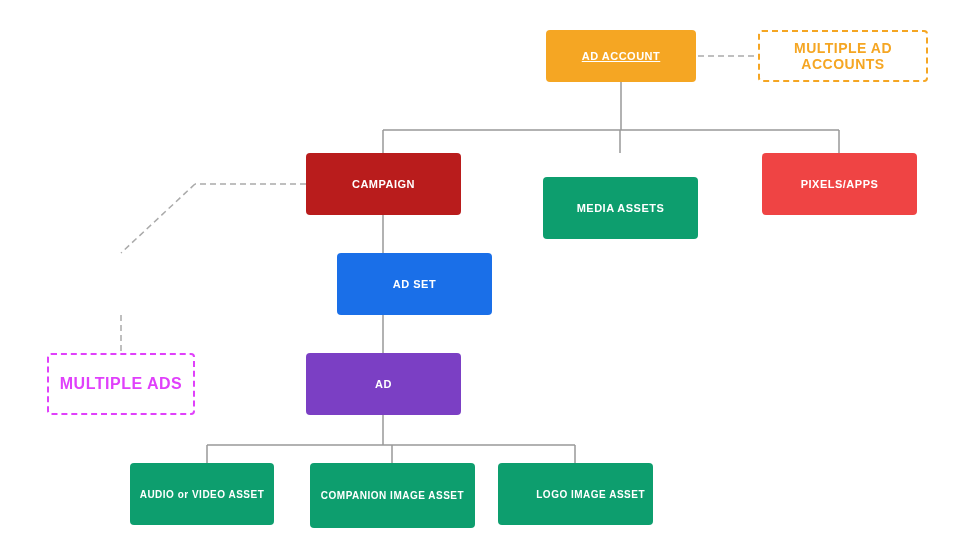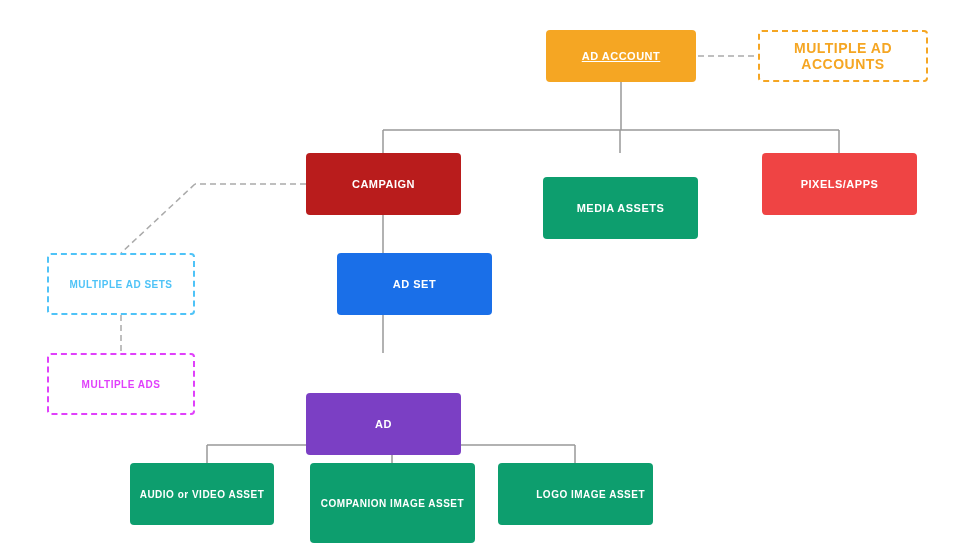--- a/index.html
+++ b/index.html
@@ -97,41 +97,38 @@
   </div>
 
   <div class="node" style="left:543px; top:153px; width:155px; height:62px; background:#0D9E6E;margin-top:24px;">
     <span>MEDIA ASSETS</span>
   </div>
 
   <div class="node" style="left:762px; top:153px; width:155px; height:62px; background:#ef4444;">
     <span>PIXELS/APPS</span>
   </div>
 
-  <div class="node node-dashed" style="left:47px; top:253px; width:148px; height:62px; border:2px dashed #4FC3F7; color:#4FC3F7; font-size:10px;">
-    <span>MULTIPLE AD SETS</span>
-  </div>
 
   <div class="node" style="left:306px; top:253px; width:155px; height:62px; background:#1A6FE8;margin-left:31px;">
     <span>AD SET</span>
   </div>
 
-  <div class="node node-dashed" style="left:47px; top:353px; width:148px; height:62px; border:2px dashed #E040FB; color:#E040FB; font-size:10px;text-align:center;">
+  <div class="node node-dashed" style="left:47px; top:353px; width:148px; height:62px; border:2px dashed #E040FB; color:#E040FB; font-size:16px;text-align:center;">
     <span>MULTIPLE ADS</span>
   </div>
 
-  <div class="node" style="left:306px; top:353px; width:155px; height:62px; background:#7B3FC4;margin-top:40px;">
+  <div class="node" style="left:306px; top:353px; width:155px; height:62px; background:#7B3FC4;">
     <span>AD</span>
   </div>
 
   <div class="node" style="left:130px; top:463px; width:144px; height:62px; background:#0D9E6E; font-size:10px;justify-content:center;">
     <span>AUDIO or VIDEO ASSET</span>
   </div>
 
-  <div class="node" style="left:310px; top:463px; width:165px; height:80px; background:#0D9E6E; font-size:10px;">
+  <div class="node" style="left:310px; top:463px; width:165px; height:65px; background:#0D9E6E; font-size:10px;">
     <span>COMPANION IMAGE ASSET</span>
   </div>
 
   <div class="node" style="left:498px; top:463px; width:155px; height:62px; background:#0D9E6E; font-size:10px;justify-content:flex-end;">
     <span>LOGO IMAGE ASSET</span>
   </div>
 
 </div>
 
 </body></html>

